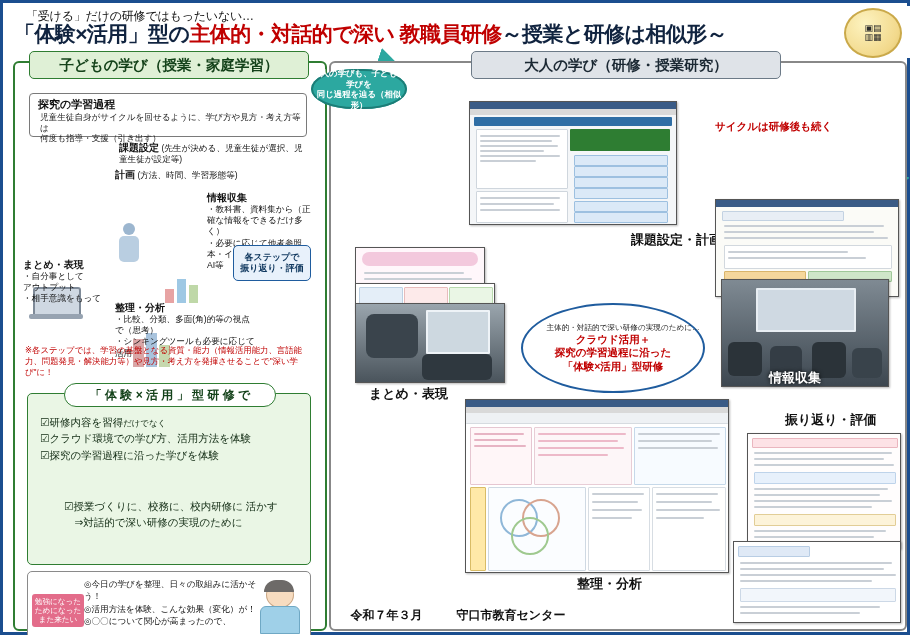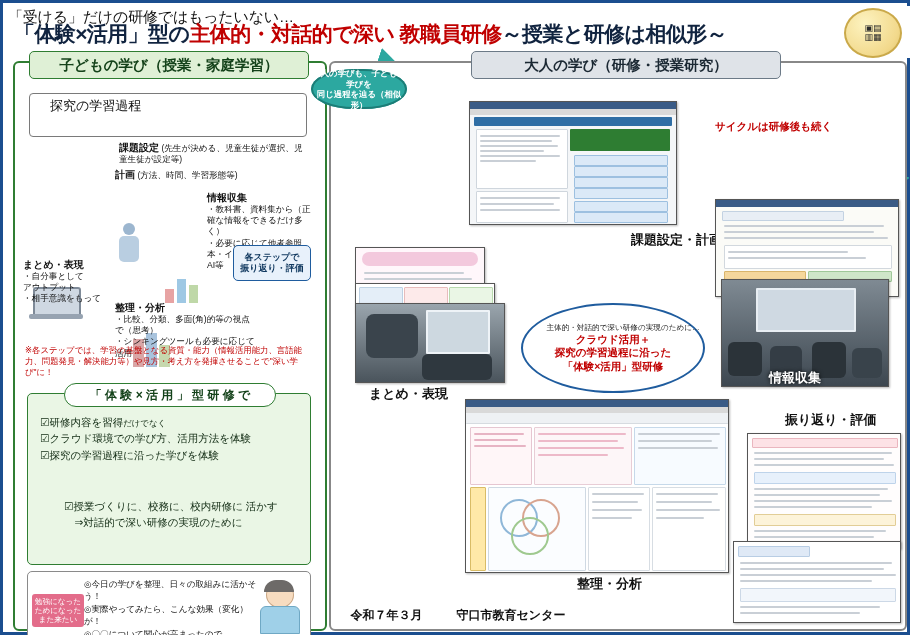--- a/index.html
+++ b/index.html
@@ -15,21 +15,21 @@
     box-sizing:border-box;
     border:3px solid #1b4e8f;
     background:#fff;
   }
   
   .hdr{
     position:absolute;left:3px;top:3px;width:904px;height:52px;
     background:#ffffff;
   }
   .hdr-sub{
-    position:absolute;left:2px;top:2px;font-size:15px;color:#111;
+    position:absolute;left:20px;top:2px;font-size:12px;color:#111;
     letter-spacing:-0.2px;
   }
   .hdr-main{
     position:absolute;left:8px;top:14px;font-size:21px;font-weight:bold;
     color:#10233f;letter-spacing:-0.6px;white-space:nowrap;
   }
   .hdr-main .accent{color:#c00000;}
   .hdr-badge{
     position:absolute;right:8px;top:2px;width:54px;height:46px;
     border-radius:50%;
@@ -52,21 +52,21 @@
     display:flex;align-items:center;justify-content:center;
     font-size:14.5px;font-weight:bold;border-radius:5px;padding:0 14px;
   }
   .pt-left{background:#dff0d6;border:1.6px solid #2f7d32;color:#14421a;left:14px;width:250px;}
   .pt-right{background:#dfe3e8;border:1.6px solid #6c7a87;color:#1b2833;left:140px;width:280px;}
   
   .inq-box{
     position:absolute;left:14px;top:30px;width:276px;height:42px;
     border:1.4px solid #7a7a7a;border-radius:4px;background:#fff;
   }
-  .inq-title{position:absolute;left:8px;top:3px;font-size:13px;font-weight:normal;color:#111;margin-left:12px;}
+  .inq-title{position:absolute;left:8px;top:3px;font-size:11px;font-weight:bold;color:#111;}
   .inq-body{position:absolute;left:10px;top:18px;font-size:8.6px;line-height:1.25;color:#222;}
   .cycle-item{position:absolute;font-size:8.6px;line-height:1.3;color:#111;}
   .cycle-head{font-weight:bold;font-size:10px;}
   .ci-1{left:104px;top:78px;width:190px;}
   .ci-2{left:100px;top:105px;width:150px;}
   .ci-3{left:192px;top:128px;width:110px;}
   .ci-4{left:8px;top:195px;width:92px;}
   .ci-5{left:100px;top:238px;width:140px;}
   .step-pill{
     position:absolute;left:218px;top:182px;width:76px;height:34px;
@@ -182,20 +182,22 @@
     <path d="M506,398 C470,420 440,436 432,466" stroke="#2ca8a0" stroke-width="13" fill="none" marker-end="url(#ah-teal)"></path>
     <path d="M460,300 C436,272 434,246 452,222" stroke="#2ca8a0" stroke-width="13" fill="none" marker-end="url(#ah-teal)"></path>
     <path d="M836,126 C866,142 872,166 862,186" stroke="#2ca8a0" stroke-width="10" fill="none" marker-end="url(#ah-teal)"></path>
   </svg>
 
   <div class="panel-left">
     <div class="panel-title pt-left">子どもの学び（授業・家庭学習）</div>
 
     <div class="inq-box">
       <div class="inq-title">探究の学習過程</div>
+      <div class="inq-body" style="white-space:pre-line">児童生徒自身がサイクルを回せるように、学び方や見方・考え方等は
+何度も指導・支援（引き出す）</div>
     </div>
 
     <div style="position:absolute;left:96px;top:160px;width:36px;height:52px">
       <div style="position:absolute;left:12px;top:0;width:12px;height:12px;border-radius:50%;background:#9cb6cf"></div>
       <div style="position:absolute;left:8px;top:13px;width:20px;height:26px;background:#b9cee1;border-radius:5px"></div>
     </div>
     <div style="position:absolute;left:150px;top:206px;width:44px;height:34px">
       <div style="position:absolute;left:0;bottom:0;width:9px;height:14px;background:#e7a3a3"></div>
       <div style="position:absolute;left:12px;bottom:0;width:9px;height:24px;background:#9ec8e4"></div>
       <div style="position:absolute;left:24px;bottom:0;width:9px;height:18px;background:#bfd8a8"></div>
@@ -252,21 +254,21 @@
         <div>　⇒対話的で深い研修の実現のために</div>
       </div>
     </div>
 
     <div class="voice">
       <div class="voice-tag" style="white-space:pre-line">勉強になった
 ためになった
 また来たい</div>
       <div class="voice-lines">
         <div>◎今日の学びを整理、日々の取組みに活かそう！</div>
-        <div>◎実際やってみたら、こんな効果（変化）が！</div>
+        <div>◎活用方法を体験、こんな効果（変化）が！</div>
         <div>◎〇〇について関心が高まったので、</div>
 
       </div>
       <div class="voice-face">
         <div style="position:absolute;left:10px;top:0;width:26px;height:24px;border-radius:50%;background:#f7dcc0;border:1px solid #c8a583"></div>
         <div style="position:absolute;left:8px;top:-2px;width:30px;height:12px;border-radius:14px 14px 0 0;background:#6d6a68"></div>
         <div style="position:absolute;left:4px;top:24px;width:38px;height:26px;border-radius:6px 6px 0 0;background:#9fd0e8;border:1px solid #6fa8c4"></div>
       </div>
     </div>
   </div>

